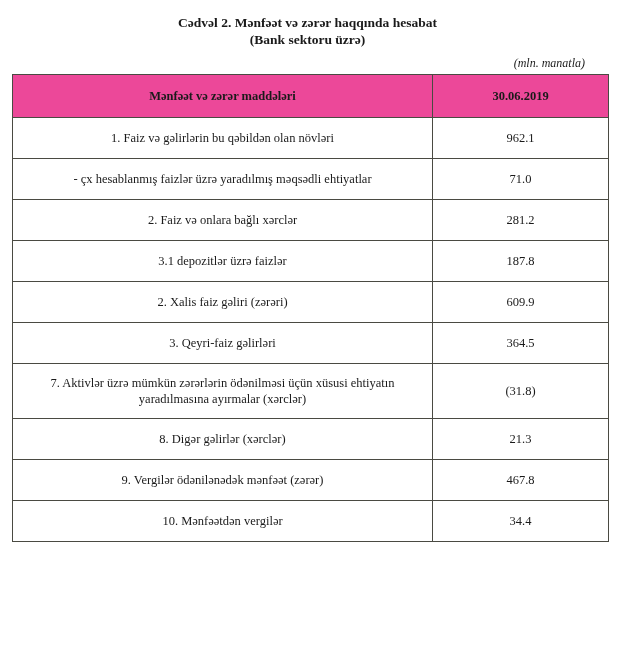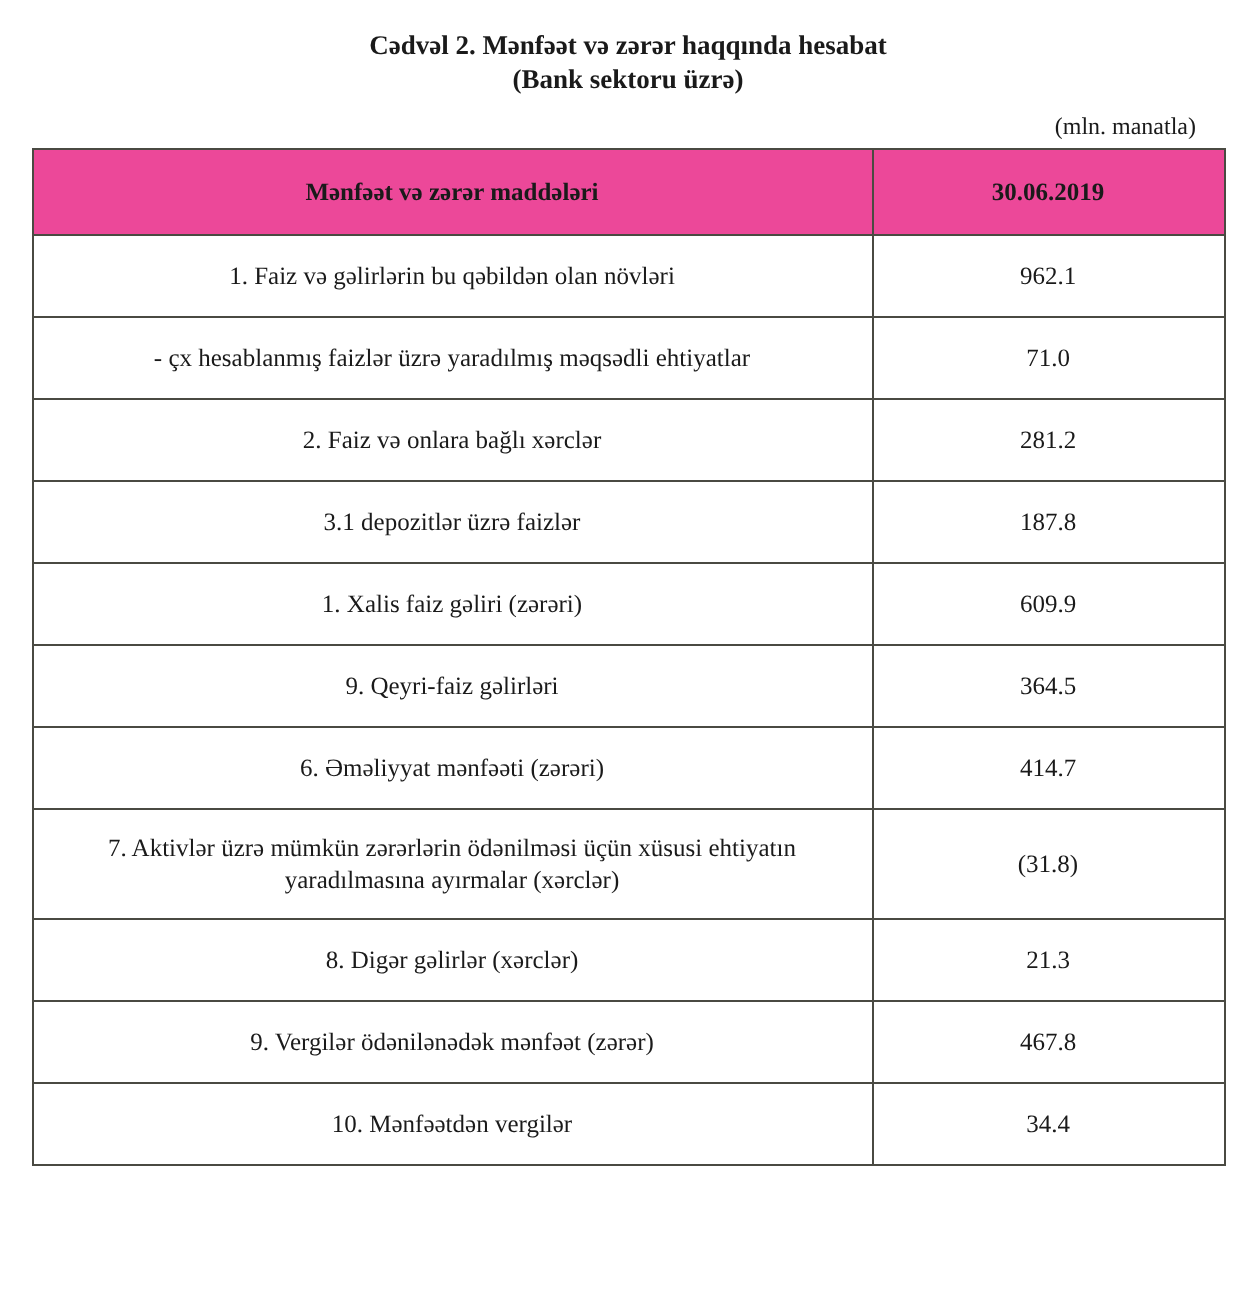--- a/index.html
+++ b/index.html
@@ -12,34 +12,35 @@
     height: 655px;
     font-family: "Liberation Serif", serif;
     color: #1a1a1a;
     position: relative;
     overflow: hidden;
   }
   .page {
     width: 620px;
     height: 527px;
     box-sizing: border-box;
-    padding: 10px 4px 0 12px;
+    padding: 10px 17px 0 12px;
   }
   .title-block {
     text-align: center;
     font-weight: bold;
     font-size: 13.5px;
     line-height: 17px;
     margin-top: 4px;
     margin-bottom: 8px;
   }
   .title-line1 { display: block; }
   .title-line2 { display: block; font-family: Liberation Serif, serif; }
   .units {
     text-align: right;
+    font-style: italic;
     font-size: 12px;
     padding-right: 18px;
     margin-bottom: 3px;
   }
   table.report {
     border-collapse: collapse;
     width: 596px;
     margin: 0 auto;
     table-layout: fixed;
   }
@@ -103,30 +104,26 @@
         </tr>
         <tr class="row">
           <td class="item">2. Faiz və onlara bağlı xərclər</td>
           <td class="value">281.2</td>
         </tr>
         <tr class="row">
           <td class="item">3.1 depozitlər üzrə faizlər</td>
           <td class="value">187.8</td>
         </tr>
         <tr class="row">
-          <td class="item">1. Xalis faiz gəliri (zərəri)</td>
+          <td class="item">2. Xalis faiz gəliri (zərəri)</td>
           <td class="value">609.9</td>
         </tr>
         <tr class="row">
-          <td class="item">9. Qeyri-faiz gəlirləri</td>
+          <td class="item">3. Qeyri-faiz gəlirləri</td>
           <td class="value">364.5</td>
-        </tr>
-        <tr class="row">
-          <td class="item">6. Əməliyyat mənfəəti (zərəri)</td>
-          <td class="value">414.7</td>
         </tr>
         <tr class="tall">
           <td class="item">7. Aktivlər üzrə mümkün zərərlərin ödənilməsi üçün xüsusi ehtiyatın yaradılmasına ayırmalar (xərclər)</td>
           <td class="value">(31.8)</td>
         </tr>
         <tr class="row">
           <td class="item">8. Digər gəlirlər (xərclər)</td>
           <td class="value">21.3</td>
         </tr>
         <tr class="row">

